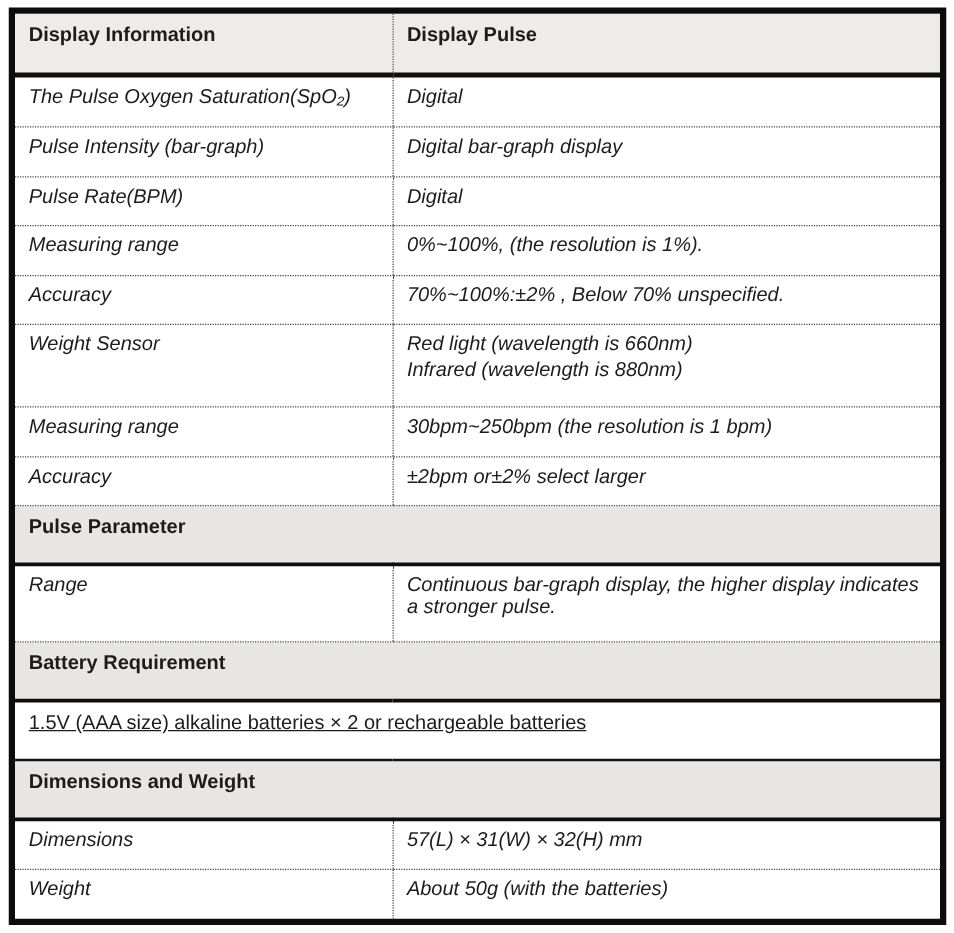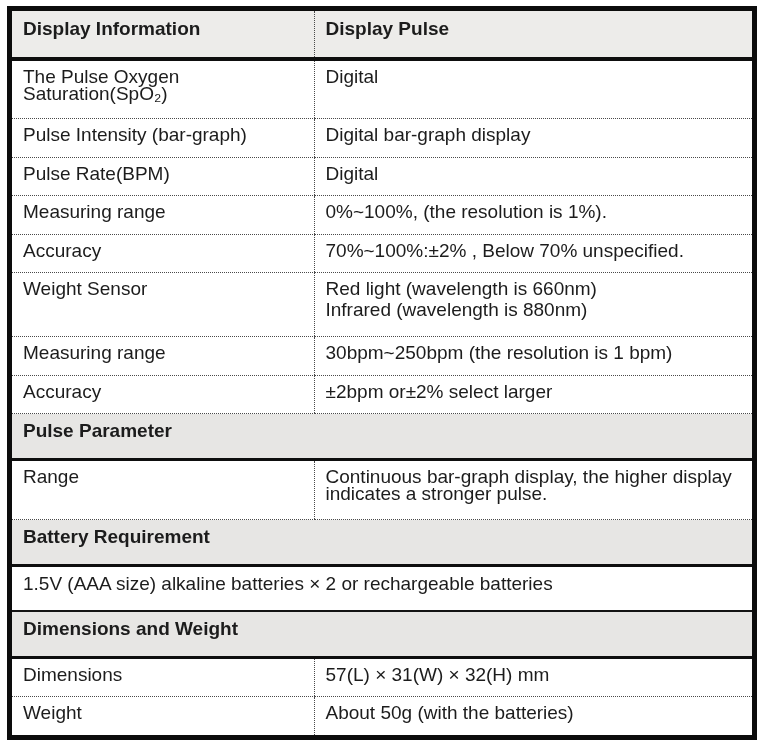--- a/index.html
+++ b/index.html
@@ -27,21 +27,21 @@
     overflow: hidden;
   }
   table.spec {
     border-collapse: collapse;
     width: 100%;
     height: 100%;
     table-layout: fixed;
   }
   col.c1 { width: 302px; }
   th, td {
-    font-size: 19px;
+    font-size: 16px;
     line-height: 17px;
     text-align: left;
     vertical-align: top;
     padding: 7px 10px 8px 11px;
     color: #1c1c1c;
   }
   th {
     font-weight: bold;
     background: #edecea;
     padding-top: 9px;
@@ -51,25 +51,25 @@
   th.col2, td.val { border-left: 1px dotted #4a4a4a; }
   tr.data td { border-bottom: 1px dotted #4a4a4a; }
   tr.last td { border-bottom: none; }
   tr.section td {
     background: #e7e6e4;
     font-weight: bold;
     border-bottom: 3px solid #0e0e0e;
     padding-top: 8px;
     padding-bottom: 12px;
   }
-  tr.full td { border-bottom: 1px dotted #4a4a4a; padding-top: 8px; padding-bottom: 12px; }
+  tr.full td { border-bottom: 1px dotted #4a4a4a; padding-top: 8px; padding-bottom: 12px; text-decoration: underline; }
   tr.full.solid-under td { border-bottom: 2px solid #141414; }
   td .line2 { margin-top: 4px; }
   
-  tr.data td { padding-top: 7px; }
+  tr.data td { padding-top: 7px; font-style: italic; }
   tr.tall td { padding-bottom: 9px; }
 </style>
 </head>
 <body>
 
 <div class="page">
   <div class="table-frame">
     <table class="spec">
       <colgroup>
           <col class="c1">

